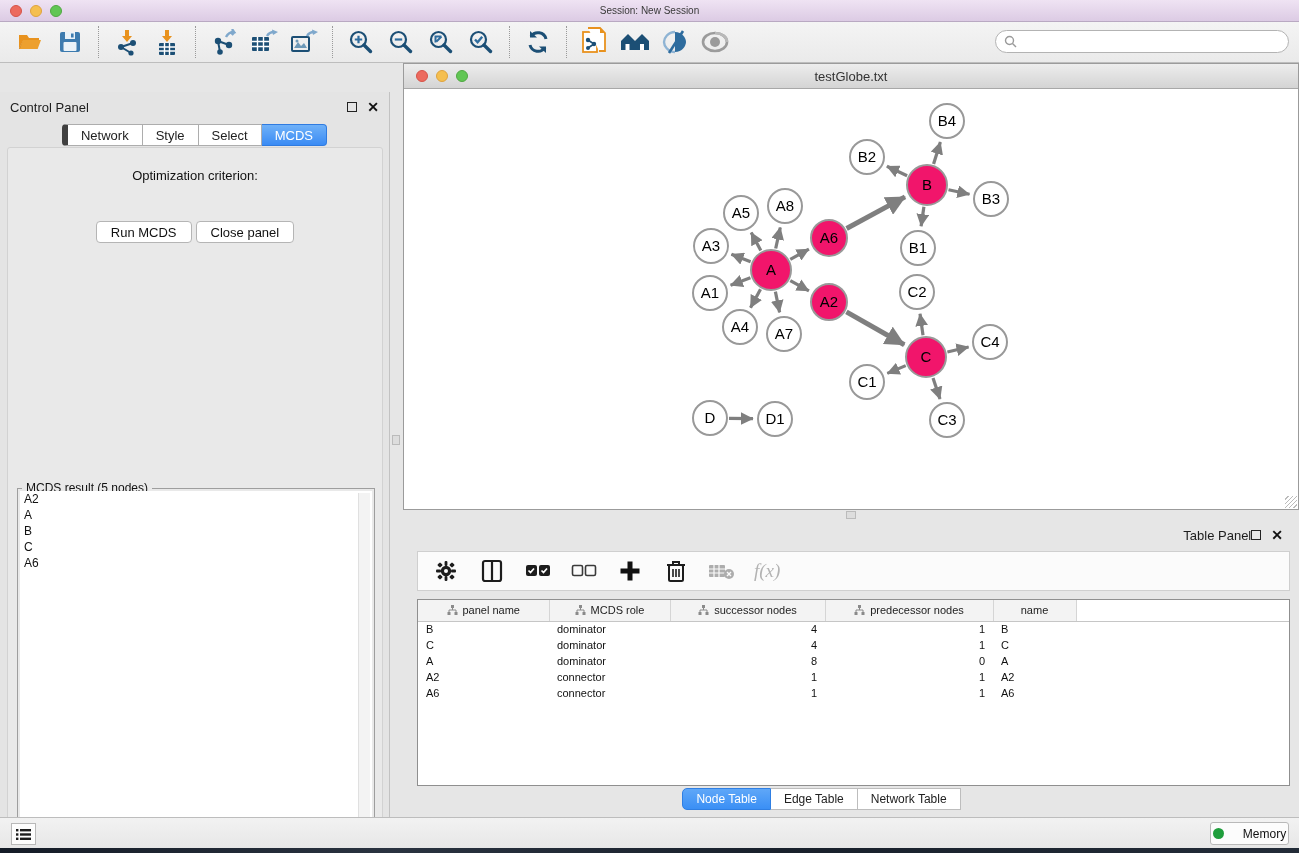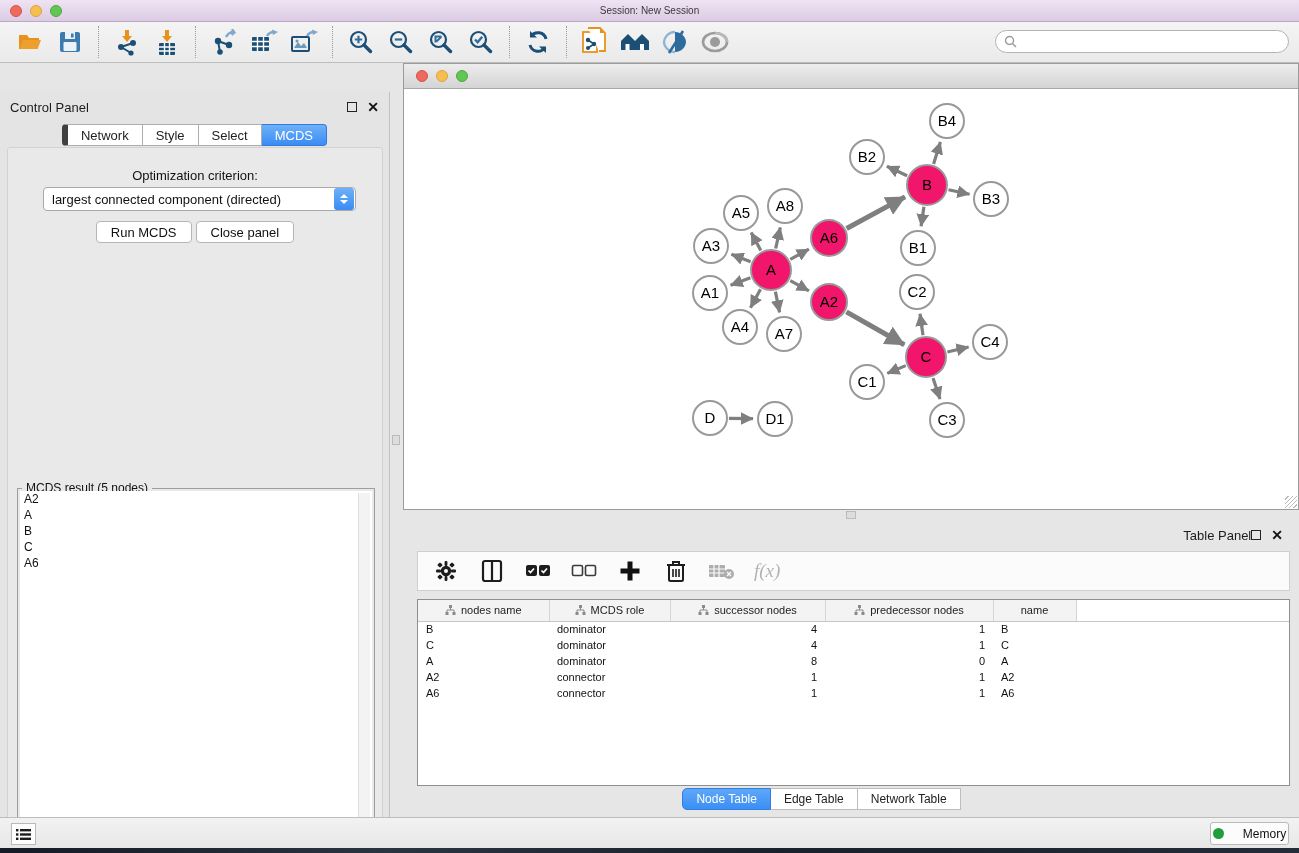--- a/index.html
+++ b/index.html
@@ -279,27 +279,20 @@
     </div>
   </div>
   <div class="seg-tabs">
       <div class="seg">Network</div>
       <div class="seg">Style</div>
       <div class="seg">Select</div>
       <div class="seg sel">MCDS</div>
     </div>
   <div class="cp-inner">
     <div class="opt-label">Optimization criterion:</div>
-    <div class="dropdown">
-      <div class="val">largest connected component (directed)</div>
-      <div class="stepper">
-          <i class="up"></i>
-          <i class="dn"></i>
-        </div>
-    </div>
     <div class="cp-btnrow">
       <div class="btn">Run MCDS</div>
       <div class="btn">Close panel</div>
     </div>
     <div class="groupbox">
       <div class="t" style="position:absolute; top:-8px; left:4px; background:#E9E9E9; padding:0 4px; font-size:12px; color:#111;">MCDS result (5 nodes)</div>
       <div class="mcds-list">
         <div id="mcds-items">
             <div class="item">A2</div>
             <div class="item">A</div>
@@ -317,20 +310,21 @@
   <div class="handle" style="left:2px; top:372px;"></div>
 </div>
 
 <div class="abs net-window">
   <div class="net-titlebar">
     <div class="tl-dots" style="margin-left:12px;">
       <div class="dot red"></div>
       <div class="dot yellow"></div>
       <div class="dot green"></div>
     </div>
+    <div class="net-title">testGlobe.txt</div>
   </div>
   <div class="net-canvas">
     <svg id="graph-svg" width="892" height="419" viewBox="0 0 892 419">
         <defs>
           <marker id="arw" viewBox="0 0 4 4" refX="3.8" refY="2" markerWidth="4" markerHeight="4" orient="auto" markerUnits="strokeWidth">
             <path d="M0,0L4,2L0,4Z" fill="#7F7F7F"></path>
           </marker>
         </defs>
         <line x1="345.6" y1="171.8" x2="326.4" y2="164.2" stroke="#7F7F7F" stroke-width="3.2" marker-end="url(#arw)"></line>
         <line x1="355.8" y1="160.5" x2="346.2" y2="142.5" stroke="#7F7F7F" stroke-width="3.2" marker-end="url(#arw)"></line>
@@ -520,21 +514,21 @@
     <table class="grid" id="data-grid">
         <thead>
           <tr>
             <th style="width: 131px;"><svg class="hicon" width="11" height="11" viewBox="0 0 11 11">
                 <g fill="#8a8a8a">
                   <rect x="4" y="0" width="3" height="3"></rect>
                   <rect x="0.5" y="7" width="3" height="3"></rect>
                   <rect x="7.5" y="7" width="3" height="3"></rect>
                   <path d="M5.5 3v2M2 7V5h7v2" stroke="#8a8a8a" stroke-width="1" fill="none"></path>
                 </g>
-              </svg><span>nodes name</span></th>
+              </svg><span>panel name</span></th>
             <th style="width: 121px;"><svg class="hicon" width="11" height="11" viewBox="0 0 11 11">
                 <g fill="#8a8a8a">
                   <rect x="4" y="0" width="3" height="3"></rect>
                   <rect x="0.5" y="7" width="3" height="3"></rect>
                   <rect x="7.5" y="7" width="3" height="3"></rect>
                   <path d="M5.5 3v2M2 7V5h7v2" stroke="#8a8a8a" stroke-width="1" fill="none"></path>
                 </g>
               </svg><span>MCDS role</span></th>
             <th style="width: 155px;"><svg class="hicon" width="11" height="11" viewBox="0 0 11 11">
                 <g fill="#8a8a8a">

